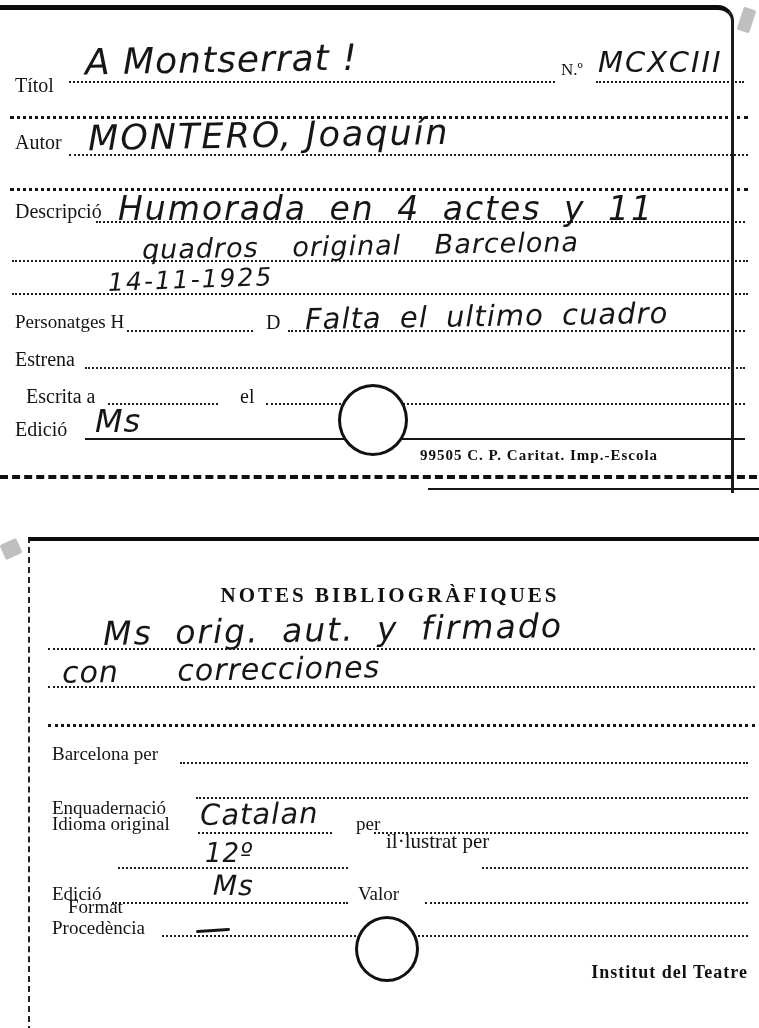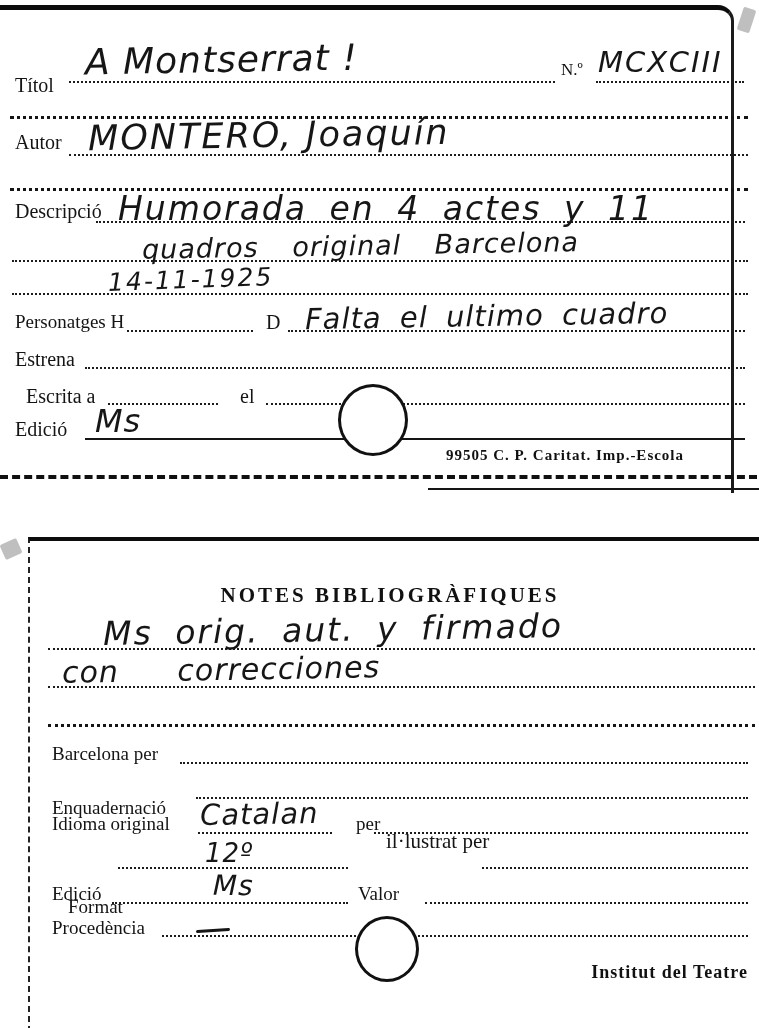--- a/index.html
+++ b/index.html
@@ -83,21 +83,21 @@
 <div class="abs dotline" style="left:108px;top:403px;width:110px;"></div>
 <div class="abs label" style="left:240px;top:385px;">el</div>
 <div class="abs dotline" style="left:266px;top:403px;width:479px;"></div>
 
 <div class="abs label" style="left:15px;top:418px;">Edició</div>
 <div class="abs solidline" style="left:85px;top:438px;width:660px;"></div>
 <div class="abs hand" style="left:95px;top:405px;font-size:32px;">Ms</div>
 
 <div class="abs punch" style="left:338px;top:384px;width:64px;height:66px;"></div>
 
-<div class="abs imprint" style="left:420px;top:447px;width:290px;text-align:center;">99505 C. P. Caritat. Imp.-Escola</div>
+<div class="abs imprint" style="left:420px;top:447px;width:290px;text-align:left;">99505 C. P. Caritat. Imp.-Escola</div>
 
 <div class="abs dashline" style="left:0px;top:475px;width:757px;"></div>
 <div class="abs solidline" style="left:428px;top:488px;width:331px;"></div>
 
 <div class="abs card-bottom-frame"></div>
 <div class="abs noise" style="left:2px;top:541px;width:18px;height:16px;transform:rotate(-24deg);"></div>
 
 <div class="abs notes-title" style="left:130px;top:583px;width:520px;">NOTES BIBLIOGRÀFIQUES</div>
 
 <div class="abs dotline" style="left:48px;top:648px;width:707px;"></div>

